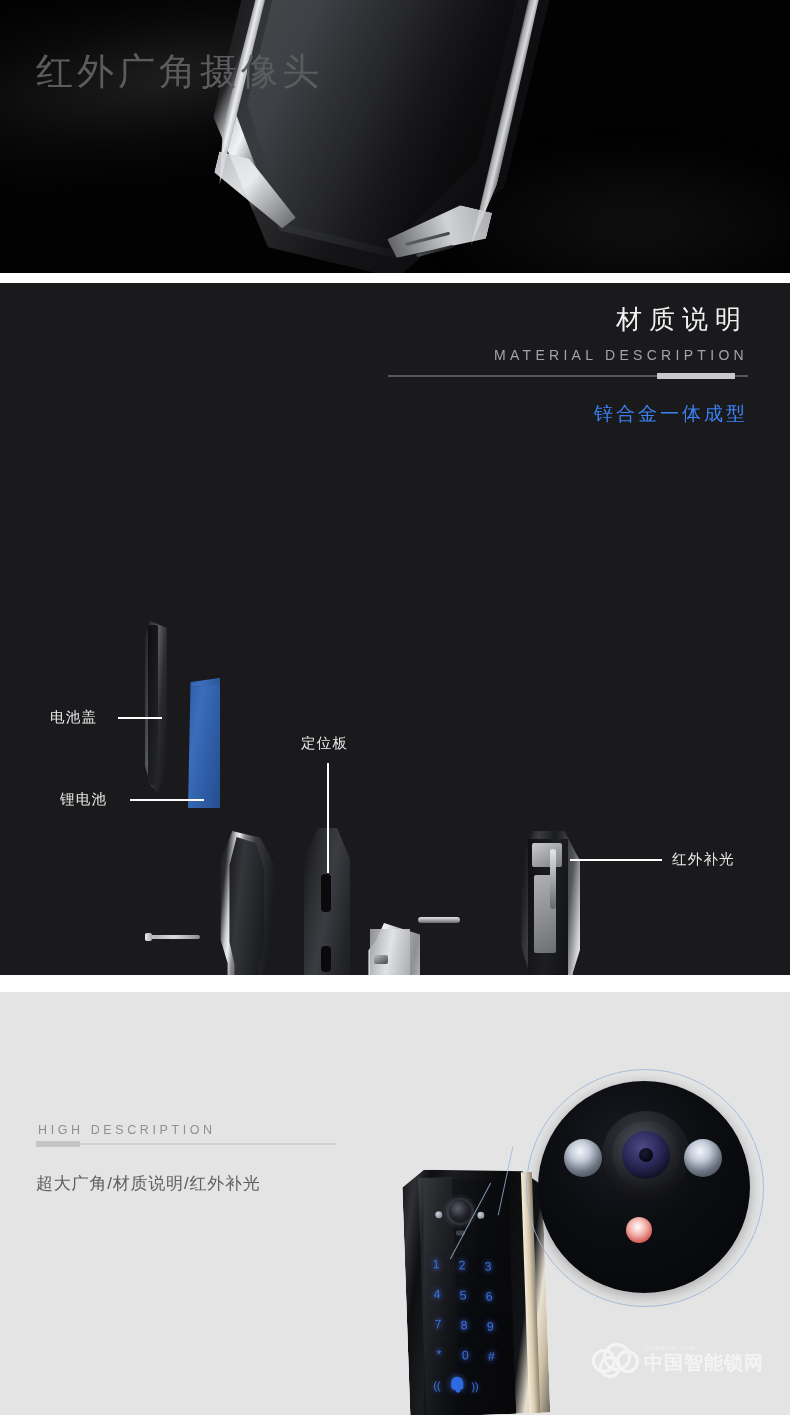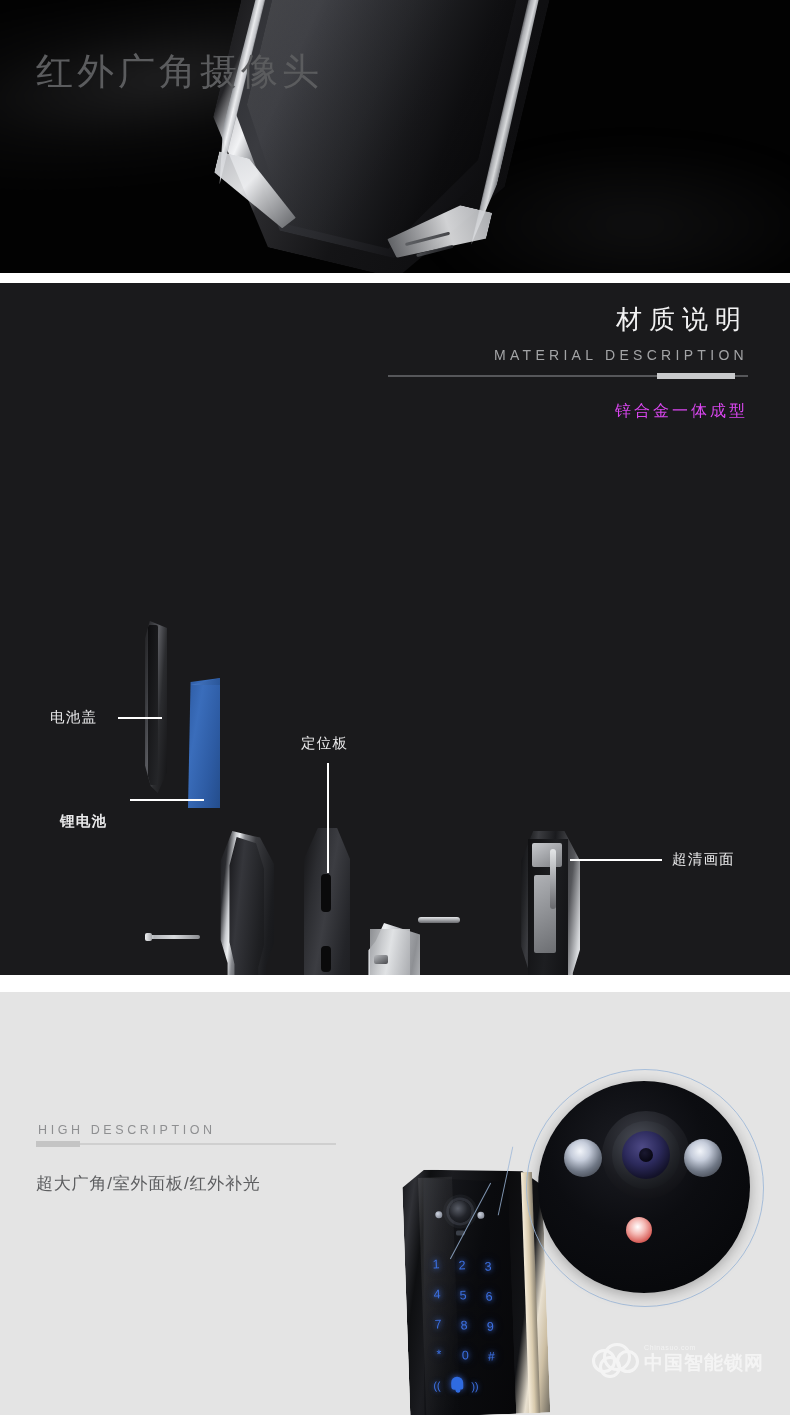--- a/index.html
+++ b/index.html
@@ -41,21 +41,21 @@
   .lock-vent.v2{bottom:34px;right:34px;width:38px;}
 
   
   .material{position:absolute;left:0;top:283px;width:790px;height:692px;background:#1a1a1c;overflow:hidden;}
   .mat-head{position:absolute;right:42px;top:22px;text-align:right;width:360px;}
   .mat-title{color:#f2f2f3;font-size:26px;letter-spacing:7px;font-weight:400;line-height:1.1;}
   .mat-sub{color:#a3a4a6;font-size:14px;letter-spacing:4.3px;margin-top:13px;font-weight:400;}
   .mat-rule{position:relative;margin-top:10px;height:6px;}
   .mat-rule .thin{position:absolute;left:0;right:0;top:2px;height:2px;background:#56575a;}
   .mat-rule .thick{position:absolute;right:13px;width:78px;top:0;height:6px;background:#c9cacc;}
-  .mat-tag{color:#d946ef;font-size:16px;letter-spacing:3px;margin-top:22px;}
+  .mat-tag{color:#3b82f6;font-size:19px;letter-spacing:3px;margin-top:22px;}
 
   
   .part{position:absolute;}
   .batt-cover{left:145px;top:338px;width:22px;height:172px;
     background:linear-gradient(95deg,#1e1e20 0%,#3a3b3f 22%,#5a5b60 40%,#2b2c2f 62%,#141416 100%);
     clip-path:polygon(22% 0%,100% 4%,100% 88%,58% 100%,26% 96%,0% 84%,0% 10%);
     border-radius:3px;}
   .batt-cover:after{content:"";position:absolute;left:3px;top:4px;width:10px;height:160px;
     background:linear-gradient(95deg,#0e0e10,#26272a);border-radius:2px;}
   .battery{left:188px;top:395px;width:32px;height:130px;
@@ -231,41 +231,41 @@
 
     <div class="screw" style="left:148px;top:652px;width:52px;"></div>
 
     <div class="pin" style="left:418px;top:634px;width:42px;"></div>
 
     <div class="pin" style="left:550px;top:566px;width:6px;height:60px;border-radius:3px;"></div>
 
     <div class="lbl" style="left:50px;top:424px;">电池盖</div>
     <div class="lead h" style="left:118px;top:434px;width:44px;"></div>
 
-    <div class="lbl" style="left:60px;top:528px;font-weight:bold;">锂电池</div>
+    <div class="lbl" style="left:60px;top:506px;">锂电池</div>
     <div class="lead h" style="left:130px;top:516px;width:74px;"></div>
 
     <div class="lbl" style="left:301px;top:450px;">定位板</div>
     <div class="lead v" style="left:327px;top:480px;height:110px;"></div>
 
-    <div class="lbl" style="left:672px;top:566px;">超清画面</div>
+    <div class="lbl" style="left:672px;top:566px;">红外补光</div>
     <div class="lead h" style="left:570px;top:576px;width:92px;"></div>
 
   </div>
 
   <div class="camera"></div>
 
   <div class="cam-title">红外广角摄像头</div>
   <div class="cam-sub">HIGH DESCRIPTION</div>
   <div class="cam-rule">
     <div class="thin"></div>
     <div class="thick"></div>
   </div>
   <div class="cam-desc">
-    <div>超大广角/室外面板/红外补光</div>
+    <div>超大广角/材质说明/红外补光</div>
   </div>
 
   <div class="cam-lock">
     <div class="shell"></div>
     <div class="edge"></div>
     <div class="glass"></div>
     <div class="gloss"></div>
     <div class="peep"></div>
     <div class="led" style="left:32px;top:42px;"></div>
     <div class="led" style="left:74px;top:44px;"></div>

